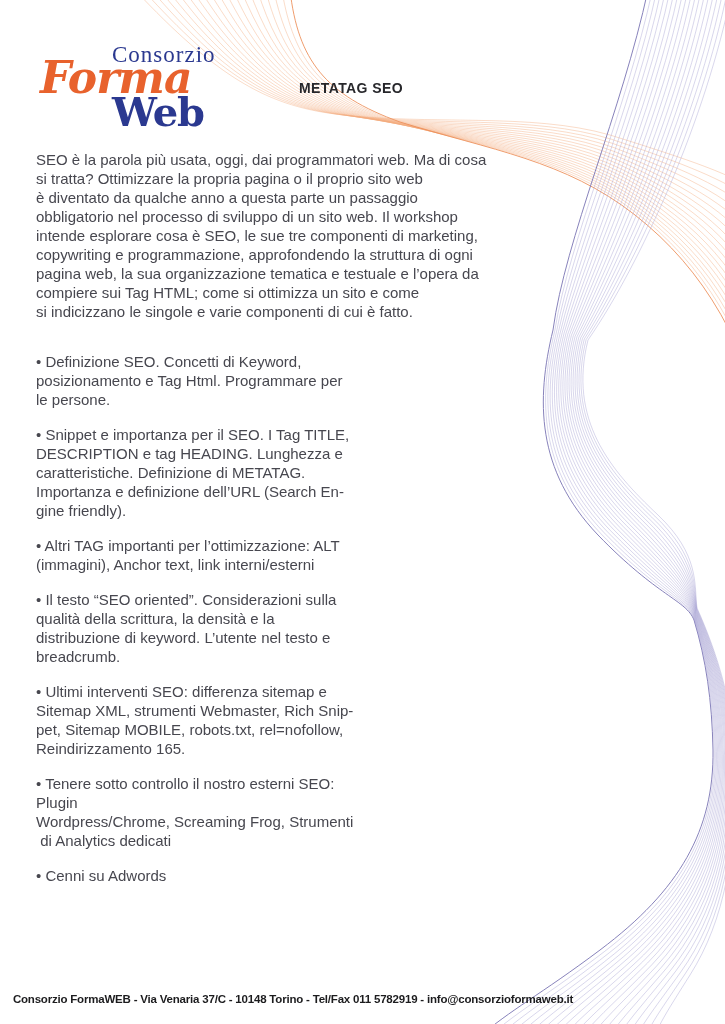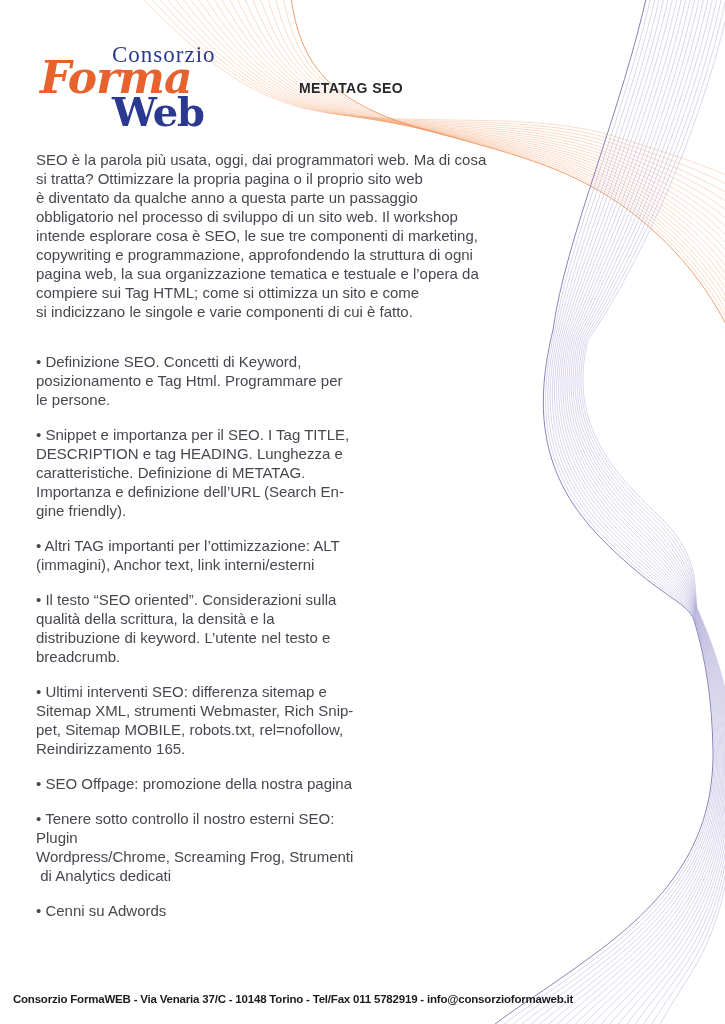--- a/index.html
+++ b/index.html
@@ -121,21 +121,20 @@
   <p class="bullet">• Altri TAG importanti per l’ottimizzazione: ALT
 (immagini), Anchor text, link interni/esterni</p>
   <p class="bullet">• Il testo “SEO oriented”. Considerazioni sulla
 qualità della scrittura, la densità e la
 distribuzione di keyword. L’utente nel testo e
 breadcrumb.</p>
   <p class="bullet">• Ultimi interventi SEO: differenza sitemap e
 Sitemap XML, strumenti Webmaster, Rich Snip-
 pet, Sitemap MOBILE, robots.txt, rel=nofollow,
 Reindirizzamento 165.</p>
-  <p class="bullet">• SEO Offpage: promozione della nostra pagina</p>
   <p class="bullet">• Tenere sotto controllo il nostro esterni SEO:
 Plugin
 Wordpress/Chrome, Screaming Frog, Strumenti
  di Analytics dedicati</p>
   <p class="bullet">• Cenni su Adwords</p>
 </div>
 
 <div class="footer">Consorzio FormaWEB - Via Venaria 37/C - 10148 Torino - Tel/Fax 011 5782919 - info@consorzioformaweb.it</div>
 
 </body></html>

